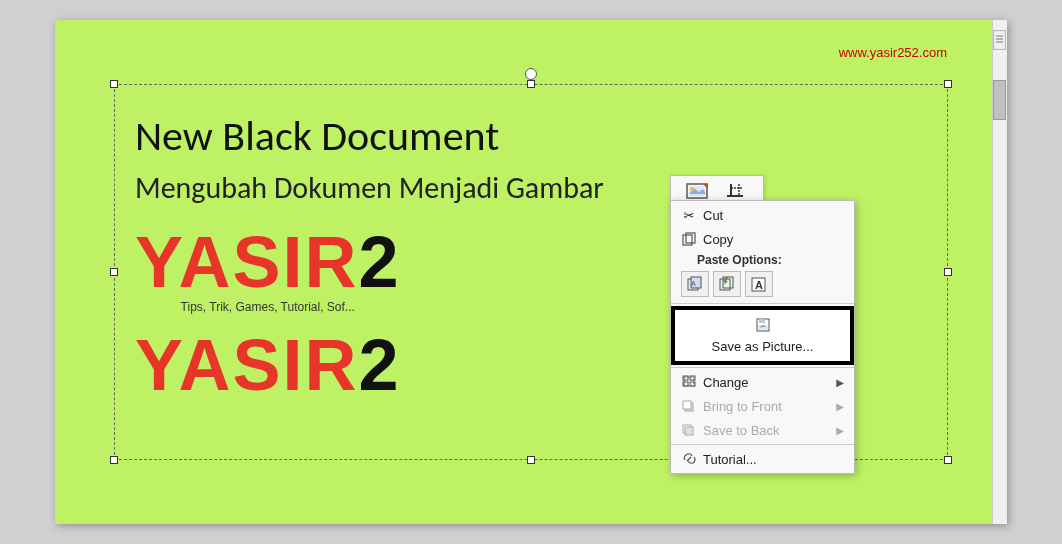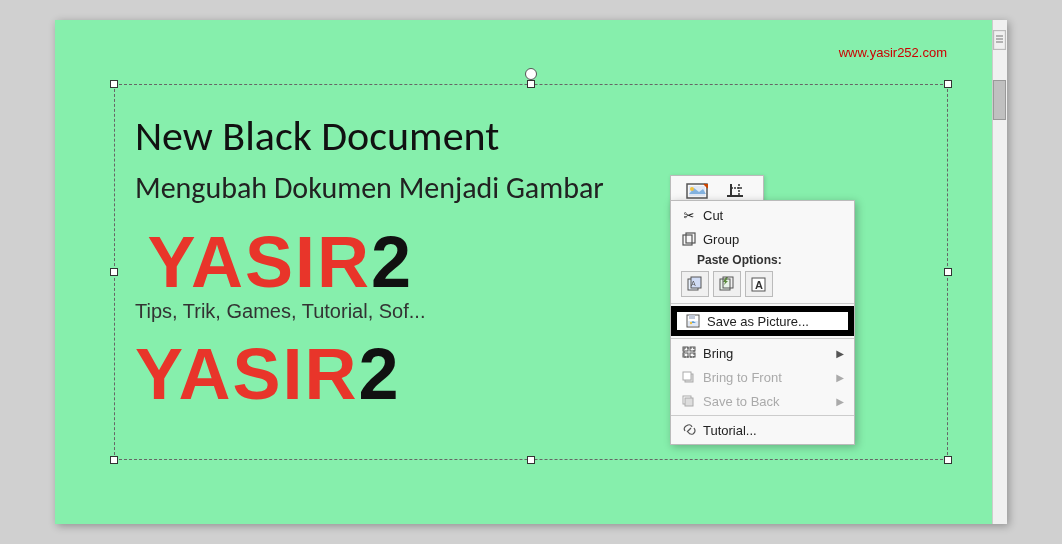--- a/index.html
+++ b/index.html
@@ -11,21 +11,21 @@
       overflow: hidden;
       position: relative;
     }
 
     .document-area {
       position: absolute;
       top: 20px;
       left: 55px;
       right: 55px;
       bottom: 20px;
-      background: #86efac;
+      background: #bef264;
       box-shadow: 2px 2px 8px rgba(0,0,0,0.3);
     }
 
     
     .selection-handle {
       position: absolute;
       width: 8px;
       height: 8px;
       border: 1px solid #333;
       background: white;
@@ -103,21 +103,21 @@
       letter-spacing: 2px;
       font-family: Arial, sans-serif;
       line-height: 1;
     }
 
     .yasir-num {
       color: #111;
     }
 
     .yasir-tagline {
-      font-size: 20px;
+      font-size: 12px;
       color: #333;
       margin-top: 2px;
     }
 
     .yasir-logo-area2 {
       margin-top: 15px;
       display: flex;
       flex-direction: column;
       align-items: center;
     }
@@ -184,22 +184,23 @@
       padding: 4px 10px;
       font-size: 13px;
       color: #222;
       cursor: pointer;
       gap: 6px;
       white-space: nowrap;
     }
 
     .ctx-item.highlighted {
       background: white;
-      border: 6px solid #000000;
-      padding: 1px 8px;
+      border: 4px solid #000000;
+      padding: 7px 8px;
+      flex-direction: column;
     }
 
     .ctx-item.disabled {
       color: #aaa;
       text-align: right;
     }
 
     .ctx-icon {
       width: 16px;
       height: 16px;
@@ -359,21 +360,21 @@
       <span>Cut</span>
     </div>
 
     <div class="ctx-item">
       <span class="ctx-icon">
         <svg width="14" height="14" viewBox="0 0 14 14">
             <rect x="1" y="3" width="9" height="10" fill="none" stroke="#555" stroke-width="1.2"></rect>
             <rect x="4" y="1" width="9" height="10" fill="none" stroke="#555" stroke-width="1.2"></rect>
           </svg>
       </span>
-      <span>Group</span>
+      <span>Copy</span>
     </div>
 
     <div class="paste-options-section">
       <div class="paste-label">Paste Options:</div>
       <div class="paste-icons-row">
         <div class="paste-option-btn">
           <svg width="16" height="16" viewBox="0 0 16 16">
               <rect x="1" y="3" width="10" height="11" fill="#e8f0fb" stroke="#555" stroke-width="1"></rect>
               <rect x="4" y="1" width="10" height="11" fill="#d0dcf5" stroke="#555" stroke-width="1"></rect>
               <text x="4" y="10" font-size="7" fill="#555">A</text>
@@ -415,21 +416,21 @@
     <div class="ctx-item">
       <span class="ctx-icon">
         <svg width="14" height="14" viewBox="0 0 14 14">
             <rect x="1" y="1" width="5" height="4" fill="none" stroke="#555" stroke-width="1"></rect>
             <rect x="8" y="1" width="5" height="4" fill="none" stroke="#555" stroke-width="1"></rect>
             <rect x="1" y="7" width="5" height="4" fill="none" stroke="#555" stroke-width="1"></rect>
             <rect x="8" y="7" width="5" height="4" fill="none" stroke="#555" stroke-width="1"></rect>
             <rect x="2" y="2" width="10" height="9" fill="none" stroke="#555" stroke-width="1" stroke-dasharray="2,1"></rect>
           </svg>
       </span>
-      <span>Bring</span>
+      <span>Change</span>
       <span class="ctx-arrow">▶</span>
     </div>
 
     <div class="ctx-item disabled">
       <span class="ctx-icon">
         <svg width="14" height="14" viewBox="0 0 14 14">
             <rect x="3" y="4" width="8" height="8" fill="#ddd" stroke="#aaa" stroke-width="1"></rect>
             <rect x="1" y="2" width="8" height="8" fill="white" stroke="#aaa" stroke-width="1"></rect>
           </svg>
       </span>

